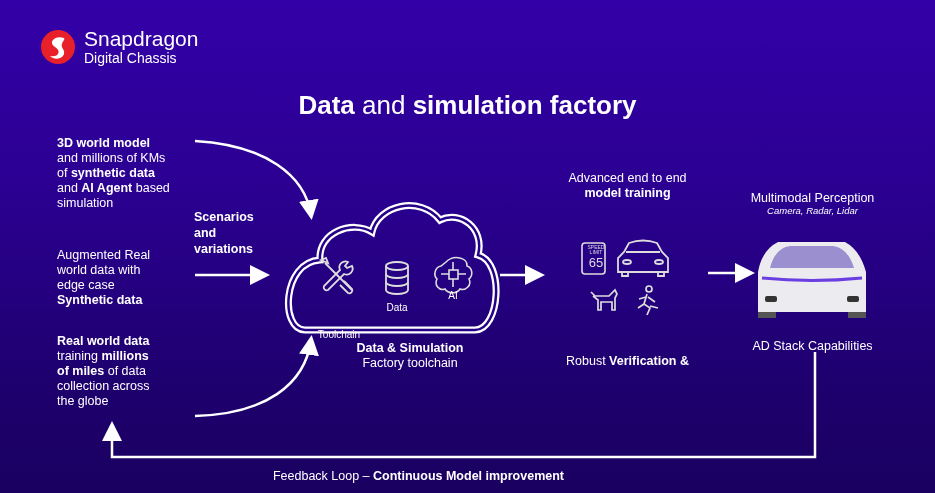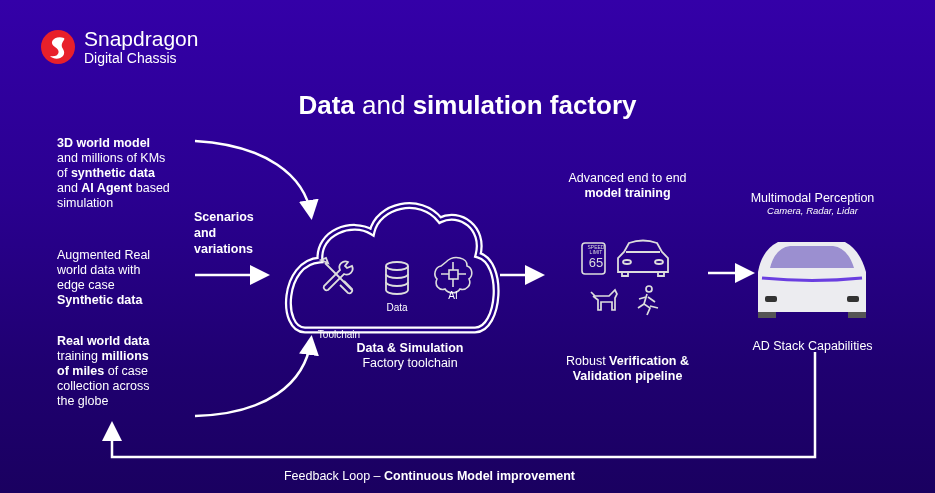--- a/index.html
+++ b/index.html
@@ -115,21 +115,21 @@
 </div>
 <div class="abs txt" style="left:57px;top:248px;">
   <div>Augmented Real</div>
   <div>world data with</div>
   <div>edge case</div>
   <div><b>Synthetic data</b></div>
 </div>
 <div class="abs txt" style="left:57px;top:334px;">
   <div><b>Real world data</b></div>
   <div><span>training </span><b>millions</b></div>
-  <div><b>of miles</b><span> of case</span></div>
+  <div><b>of miles</b><span> of data</span></div>
   <div>collection across</div>
   <div>the globe</div>
 </div>
 
 <div class="abs txt" style="left:194px;top:209px;font-weight:bold;line-height:16px;">
   <div>Scenarios</div>
     <div>and</div>
     <div>variations</div>
 </div>
 
@@ -140,22 +140,21 @@
   <div><b>Data &amp; Simulation</b></div>
     <div>Factory toolchain</div>
 </div>
 
 <div class="abs txt center" style="left:555px;top:171px;width:145px;">
   <div>Advanced end to end</div>
     <div><b>model training</b></div>
 </div>
 <div class="abs txt center" style="left:545px;top:354px;width:165px;">
   <div><span>Robust </span><b>Verification &amp;</b></div>
-    <div><b>Validation pipeline</b></div>
 </div>
 
 <div class="abs center" style="left:730px;top:191px;width:165px;">
   <div style="font-size:12.5px;text-align:center;">Multimodal Perception</div>
   <div style="font-size:9.5px;font-style:italic;">Camera, Radar, Lidar</div>
 </div>
 <div class="abs center txt" style="left:735px;top:324px;width:155px;margin-top:15px;">AD Stack Capabilities</div>
 
-<div class="abs center txt" style="left:12px;width:835px;top:469px;"><span>Feedback Loop – </span><b>Continuous Model improvement</b></div>
+<div class="abs center txt" style="left:1px;width:835px;top:469px;"><span>Feedback Loop – </span><b>Continuous Model improvement</b></div>
 
 </body></html>

